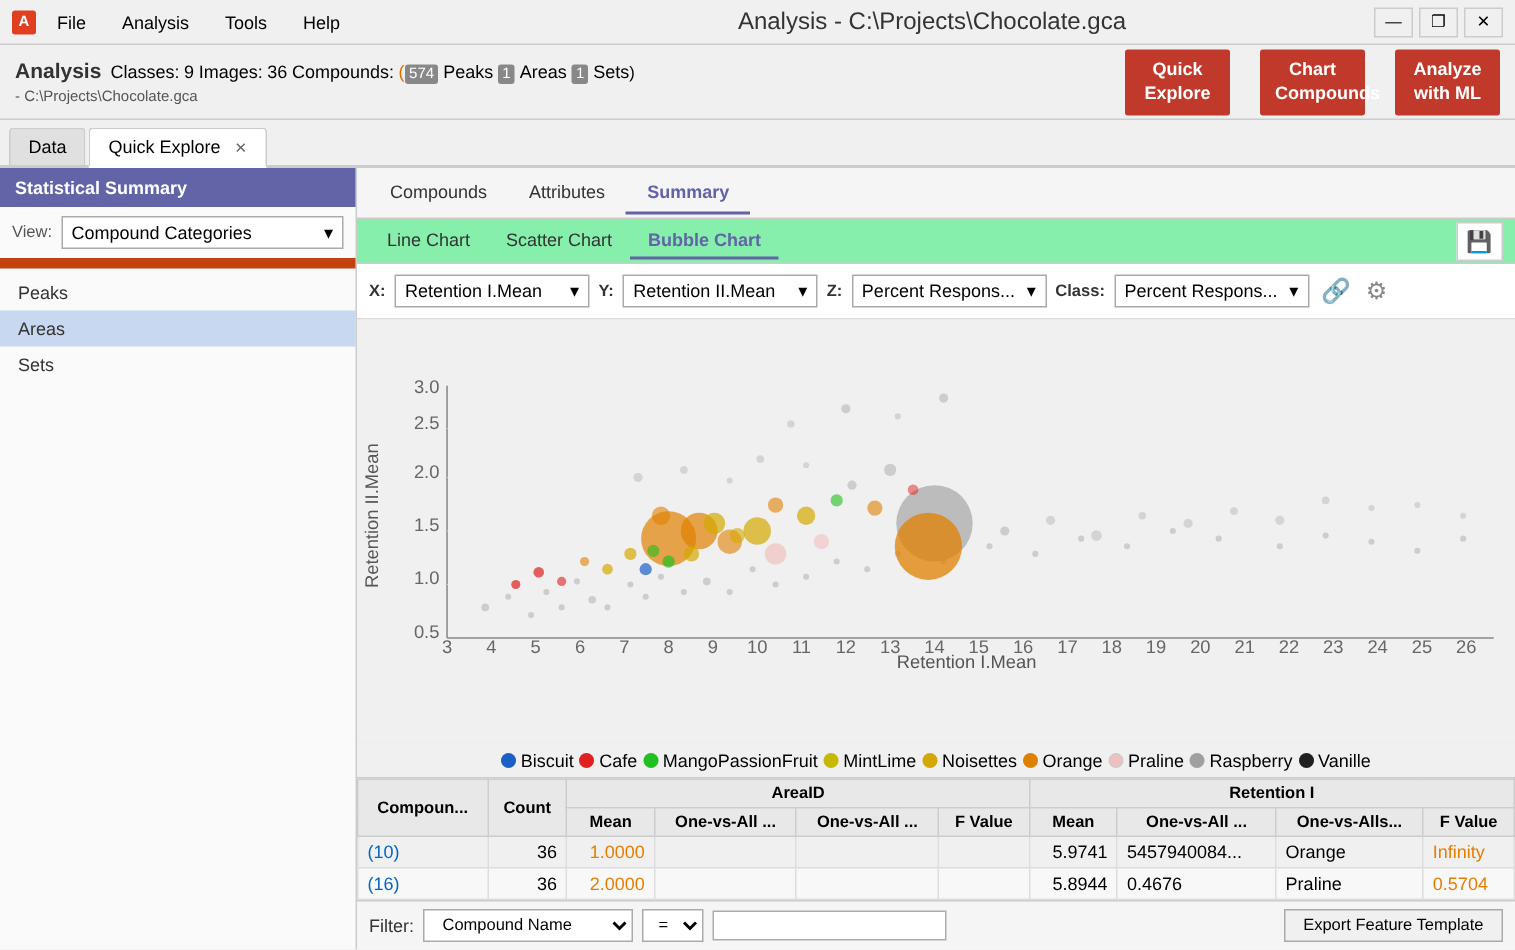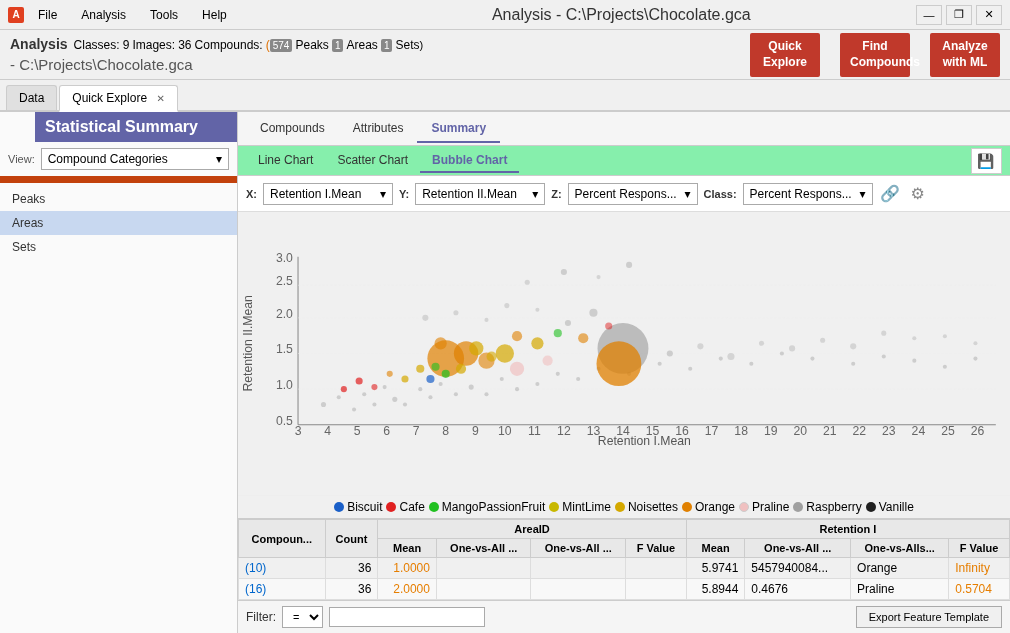--- a/index.html
+++ b/index.html
@@ -17,21 +17,21 @@
     .title-bar-controls { display: flex; gap: 4px; }
     .title-bar-btn { width: 26px; height: 20px; border: 1px solid #ccc; background: #f0f0f0; cursor: pointer; display: flex; align-items: center; justify-content: center; font-size: 11px; }
 
     
     .analysis-bar {
       display: flex; align-items: center; background: #f0f0f0; height: 50px;
       border-bottom: 1px solid #ccc; padding: 0 10px;
     }
     .analysis-info { flex: 1; }
     .analysis-title { font-size: 14px; font-weight: bold; color: #333; }
-    .analysis-path { font-size: 15px; color: #555; margin-top: 4px; }
+    .analysis-path { font-size: 10px; color: #555; margin-top: 4px; }
     .analysis-actions { display: flex; gap: 20px; }
     .action-btn {
       background: #c0392b; color: white; border: none; padding: 6px 10px;
       cursor: pointer; font-size: 11px; font-weight: bold; border-radius: 2px;
       height: 44px; width: 70px; text-align: center; line-height: 1.3;
     }
 
     
     .tab-bar {
       display: flex; align-items: flex-end; background: #f0f0f0;
@@ -43,21 +43,21 @@
       border-radius: 3px 3px 0 0; font-size: 12px;
     }
     .tab.active { background: white; border-bottom: 2px solid white; margin-bottom: -2px; }
     .tab-close { margin-left: 6px; color: #666; font-size: 10px; }
 
     
     .main-content { display: flex; height: calc(633px - 30px - 50px - 32px); }
 
     
     .sidebar { width: 238px; border-right: 1px solid #ccc; display: flex; flex-direction: column; background: #fafafa; }
-    .sidebar-header { background: #6264a7; color: white; padding: 6px 10px; font-weight: bold; font-size: 16px; margin-left: 35px; }
+    .sidebar-header { background: #6264a7; color: white; padding: 6px 10px; font-weight: bold; font-size: 12px; }
     .view-selector { padding: 6px 8px; border-bottom: 7px solid #c2410c; display: flex; align-items: center; gap: 6px; }
     .view-label { font-size: 11px; color: #555; }
     .view-dropdown {
       flex: 1; padding: 3px 6px; border: 1px solid #aaa; background: white;
       font-size: 11px; cursor: pointer; display: flex; align-items: center; justify-content: space-between;
     }
     .sidebar-tree { flex: 1; padding: 4px 0; }
     .tree-item { padding: 5px 12px; cursor: pointer; font-size: 12px; color: #333; }
     .tree-item.selected { background: #c8d8f0; }
 
@@ -145,21 +145,21 @@
       </span>
     </div>
     <div class="analysis-path">- C:\Projects\Chocolate.gca</div>
   </div>
   <div class="analysis-actions">
     <button class="action-btn">
       <span>Quick</span><br>
       <span>Explore</span>
     </button>
     <button class="action-btn">
-      <span>Find</span><br>
+      <span>Chart</span><br>
       <span>Compounds</span>
     </button>
     <button class="action-btn">
       <span>Analyze</span><br>
       <span>with ML</span>
     </button>
   </div>
 </div>
 
 <div class="tab-bar">
@@ -456,20 +456,23 @@
               <td>0.4676</td>
               <td>Praline</td>
               <td class="orange">0.5704</td>
             </tr>
           </tbody>
         </table>
       </div>
 
       <div class="filter-bar">
         <span class="filter-label">Filter:</span>
+        <select class="filter-dropdown">
+          <option>Compound Name</option>
+        </select>
         <select class="filter-op">
           <option>=</option>
         </select>
         <input type="text" class="filter-input" style="">
         <button class="export-btn">Export Feature Template</button>
       </div>
     </div>
   </div>
 </div>
 

